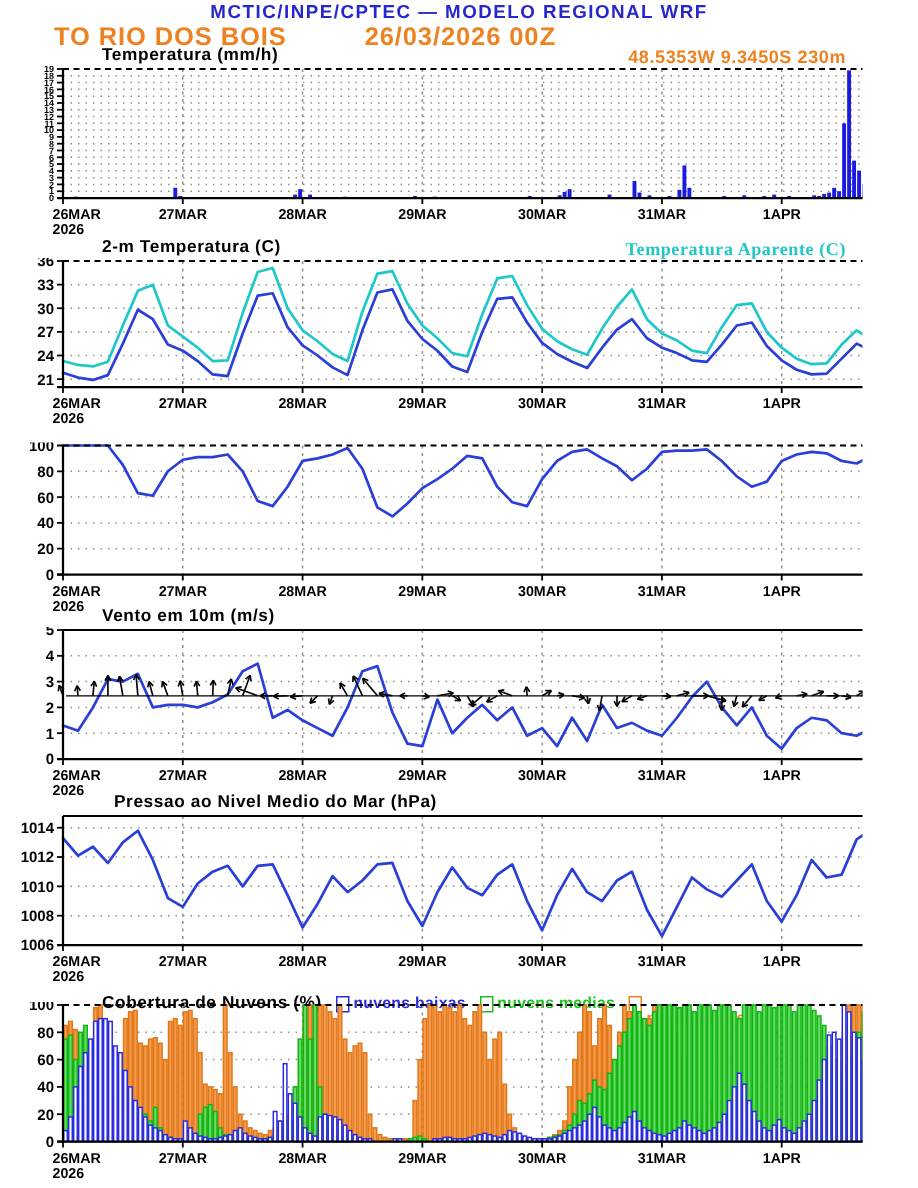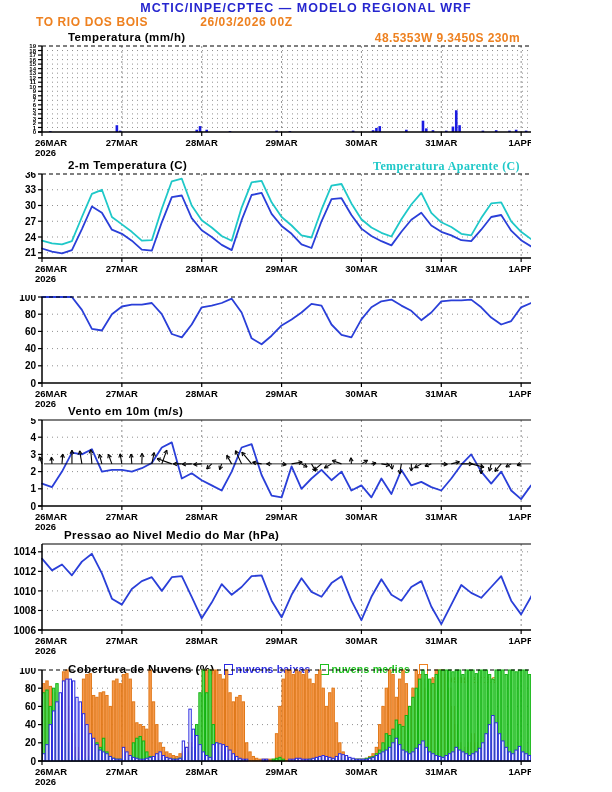--- a/index.html
+++ b/index.html
@@ -1,20 +1,20 @@
 <!DOCTYPE html>
 <html><head>
 <meta charset="utf-8">
 <style>
   html,body{margin:0;padding:0;background:#fff;}
   .page{position:relative;width:531px;height:792px;background:#fff;overflow:hidden;
-        font-family:"Liberation Sans","DejaVu Sans",sans-serif;font-weight:bold;}
+        font-family:"Liberation Sans","DejaVu Sans",sans-serif;font-weight:bold;padding-left:44px;}
   .hdr1{position:absolute;top:1px;left:0;width:612px;text-align:center;
         font-size:12.5px;letter-spacing:1px;}
-  .hdr2{position:absolute;top:15px;left:36px;font-size:12px;letter-spacing:0.6px;}
+  .hdr2{position:absolute;top:15px;left:36px;font-size:17px;letter-spacing:0.6px;}
   .hdr2 .run{margin-left:52px;}
   .ptitle{position:absolute;font-size:11.5px;letter-spacing:0.4px;color:#000;white-space:nowrap;}
   .rtitle{position:absolute;font-size:12px;letter-spacing:0.4px;white-space:nowrap;}
   .legend-row{position:absolute;display:flex;align-items:center;gap:9px;white-space:nowrap;}
   .legend-item{display:flex;align-items:center;gap:3px;font-size:10.5px;letter-spacing:0.2px;}
   .legend-sq{display:inline-block;width:7px;height:9px;background:#fff;border:1.6px solid #000;}
   svg.panel{position:absolute;left:0;}
   text{font-family:"Liberation Sans","DejaVu Sans",sans-serif;font-weight:bold;}
 </style>
 </head>
@@ -477,21 +477,21 @@
         <line x1="361.4285714285714" y1="88" x2="361.4285714285714" y2="92" stroke="#000" stroke-width="1.2"></line>
         <text x="361.4285714285714" y="102" text-anchor="middle" font-size="9.5" fill="#000">30MAR</text>
         <line x1="441.2857142857143" y1="88" x2="441.2857142857143" y2="92" stroke="#000" stroke-width="1.2"></line>
         <text x="441.2857142857143" y="102" text-anchor="middle" font-size="9.5" fill="#000">31MAR</text>
         <line x1="521.1428571428571" y1="88" x2="521.1428571428571" y2="92" stroke="#000" stroke-width="1.2"></line>
         <text x="521.1428571428571" y="102" text-anchor="middle" font-size="9.5" fill="#000">1APR</text>
         <line x1="601" y1="88" x2="601" y2="92" stroke="#000" stroke-width="1.2"></line>
       </g>
     </svg>
 
-  <div class="ptitle" style="top:529px;left:64px">Pressao ao Nivel Medio do Mar (hPa)</div>
+  <div class="ptitle" style="top:529px;left:76px">Pressao ao Nivel Medio do Mar (hPa)</div>
   <svg class="panel" style="top:542px" width="612" height="114" viewBox="0 0 612 114">
       <g>
         <line x1="42" y1="68.45454545454535" x2="601" y2="68.45454545454535" stroke="#909090" stroke-width="1" stroke-dasharray="1 4"></line>
         <line x1="42" y1="48.90909090909071" x2="601" y2="48.90909090909071" stroke="#909090" stroke-width="1" stroke-dasharray="1 4"></line>
         <line x1="42" y1="29.36363636363606" x2="601" y2="29.36363636363606" stroke="#909090" stroke-width="1" stroke-dasharray="1 4"></line>
         <line x1="42" y1="9.818181818181415" x2="601" y2="9.818181818181415" stroke="#909090" stroke-width="1" stroke-dasharray="1 4"></line>
         <line x1="121.85714285714285" y1="2" x2="121.85714285714285" y2="88" stroke="#909090" stroke-width="1" stroke-dasharray="2 3"></line>
         <line x1="201.7142857142857" y1="2" x2="201.7142857142857" y2="88" stroke="#909090" stroke-width="1" stroke-dasharray="2 3"></line>
         <line x1="281.57142857142856" y1="2" x2="281.57142857142856" y2="88" stroke="#909090" stroke-width="1" stroke-dasharray="2 3"></line>
         <line x1="361.4285714285714" y1="2" x2="361.4285714285714" y2="88" stroke="#909090" stroke-width="1" stroke-dasharray="2 3"></line>

